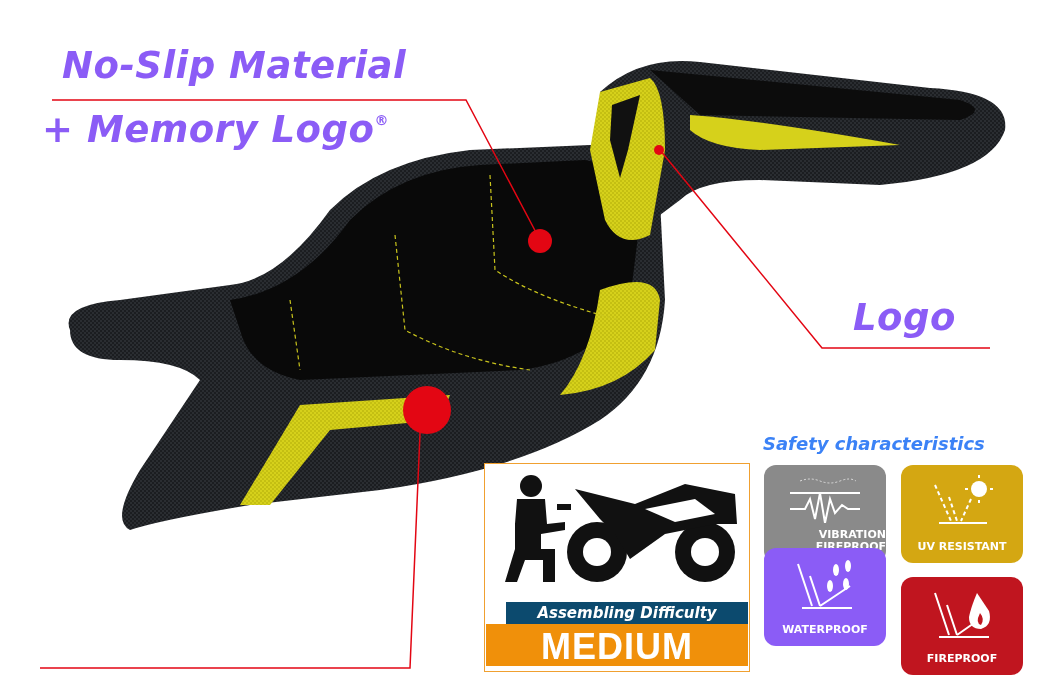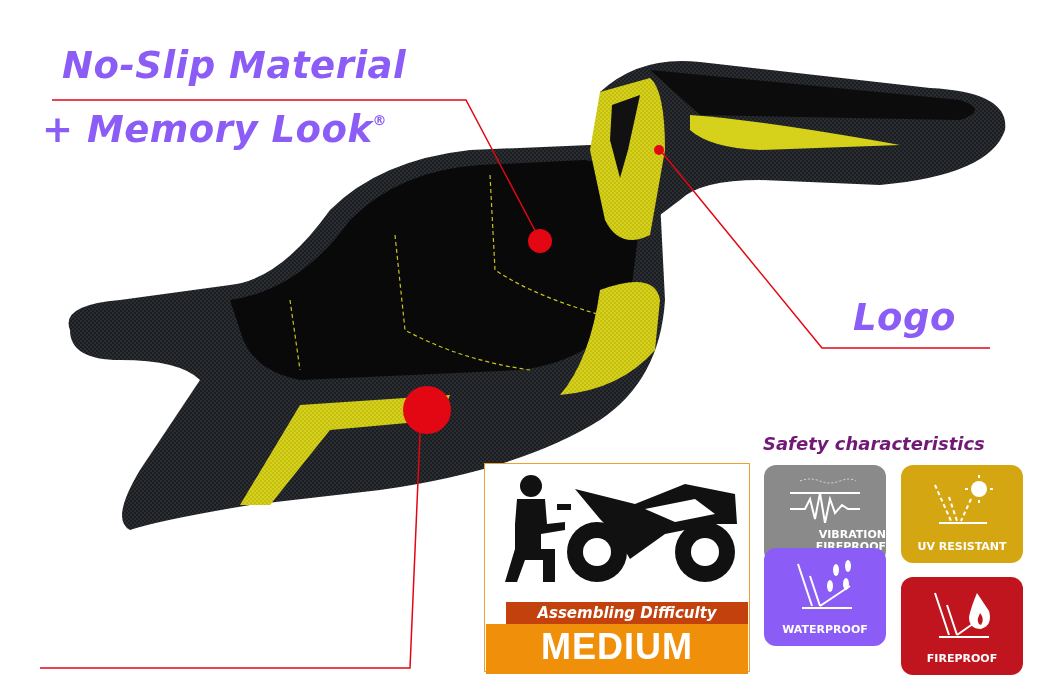--- a/index.html
+++ b/index.html
@@ -5,31 +5,31 @@
   html,body{margin:0;padding:0;background:#fff;}
   body{width:1051px;height:700px;position:relative;overflow:hidden;font-family:"DejaVu Sans",sans-serif;}
   .abs{position:absolute;}
   .callout-title{font-family:"DejaVu Sans",sans-serif;font-weight:bold;font-style:italic;color:#8b5cf6;letter-spacing:0.5px;white-space:nowrap;}
   .t1{left:62px;top:44px;font-size:37px;}
   .t2{left:42px;top:108px;font-size:37px;}
   .t2 sup{font-size:14px;vertical-align:top;position:relative;top:4px;font-style:normal;}
   .t3{left:853px;top:296px;font-size:37px;}
   .t4{left:70px;top:576px;font-size:37px;text-align:center;line-height:40px;width:320px;}
   svg.full{position:absolute;left:0;top:0;}
-  .safety-title{left:763px;top:433px;font-size:18px;font-weight:bold;font-style:italic;color:#701a75;}
+  .safety-title{left:763px;top:433px;font-size:18px;font-weight:bold;font-style:italic;color:#3b82f6;}
   .badge{position:absolute;width:122px;height:98px;border-radius:12px;color:#fff;font-family:"DejaVu Sans",sans-serif;font-weight:bold;text-align:center;}
   .badge .lbl{position:absolute;left:0;right:0;bottom:10px;font-size:11px;line-height:12px;}
   .badge svg{position:absolute;left:26px;top:8px;}
   .b-vib{left:764px;top:465px;background:#8a8a8a;text-align:right;}
   .b-uv{left:901px;top:465px;background:#d4a712;}
   .b-wp{left:764px;top:548px;background:#8b5cf6;}
   .b-fp{left:901px;top:577px;background:#c0151f;}
   .assembly{left:484px;top:463px;width:264px;height:207px;border:1px solid #f0a030;background:#fff;}
-  .asm-bar{position:absolute;left:1px;right:1px;top:138px;height:22px;background:#c2410c;color:#fff;font-weight:bold;font-style:italic;font-size:15px;text-align:center;line-height:22px;margin-left:20px;}
-  .asm-level{position:absolute;left:1px;right:1px;top:160px;height:50px;background:#f0900a;color:#fff;font-weight:bold;font-size:36px;text-align:center;line-height:46px;letter-spacing:1px;font-family:"Liberation Sans",sans-serif;}
+  .asm-bar{position:absolute;left:1px;right:1px;top:138px;height:22px;background:#0c4a6e;color:#fff;font-weight:bold;font-style:italic;font-size:15px;text-align:center;line-height:22px;margin-left:20px;}
+  .asm-level{position:absolute;left:1px;right:1px;top:160px;height:42px;background:#f0900a;color:#fff;font-weight:bold;font-size:36px;text-align:center;line-height:46px;letter-spacing:1px;font-family:"Liberation Sans",sans-serif;}
 </style>
 </head>
 <body>
 
 <svg class="full" width="1051" height="700">
   <defs>
     <pattern id="carbon" width="4" height="4" patternUnits="userSpaceOnUse">
       <rect width="4" height="4" fill="#1b1d20"></rect>
       <rect width="2" height="2" fill="#2a2d31"></rect>
       <rect x="2" y="2" width="2" height="2" fill="#2a2d31"></rect>
@@ -62,21 +62,21 @@
   <path d="M660 150 L822 348 L990 348" stroke="#e30613" stroke-width="1.5" fill="none"></path>
   <path d="M421 410 L410 668 L40 668" stroke="#e30613" stroke-width="1.5" fill="none"></path>
 
   <circle cx="540" cy="241" r="12" fill="#e30613"></circle>
   <circle cx="659" cy="150" r="5" fill="#e30613"></circle>
   <circle cx="427" cy="410" r="24" fill="#e30613"></circle>
 </svg>
 
 <div class="abs callout-title t1">No-Slip Material</div>
 <div class="abs callout-title t2">
-  <span>+ Memory Look</span><sup>®</sup>
+  <span>+ Memory Logo</span><sup>®</sup>
 </div>
 <div class="abs callout-title t3">Logo</div>
 <div class="abs callout-title t4">
 </div>
 
 <div class="abs assembly">
   <svg width="262" height="136" style="position:absolute;left:0;top:0">
     <circle cx="46" cy="22" r="11" fill="#111"></circle>
     <path d="M32 35 L60 35 L62 60 L80 58 L80 66 L56 70 L56 85 L70 85 L70 118 L58 118 L58 96 L40 96 L32 118 L20 118 L30 85 L30 60 Z" fill="#111"></path>
     <rect x="72" y="40" width="14" height="6" fill="#111"></rect>

